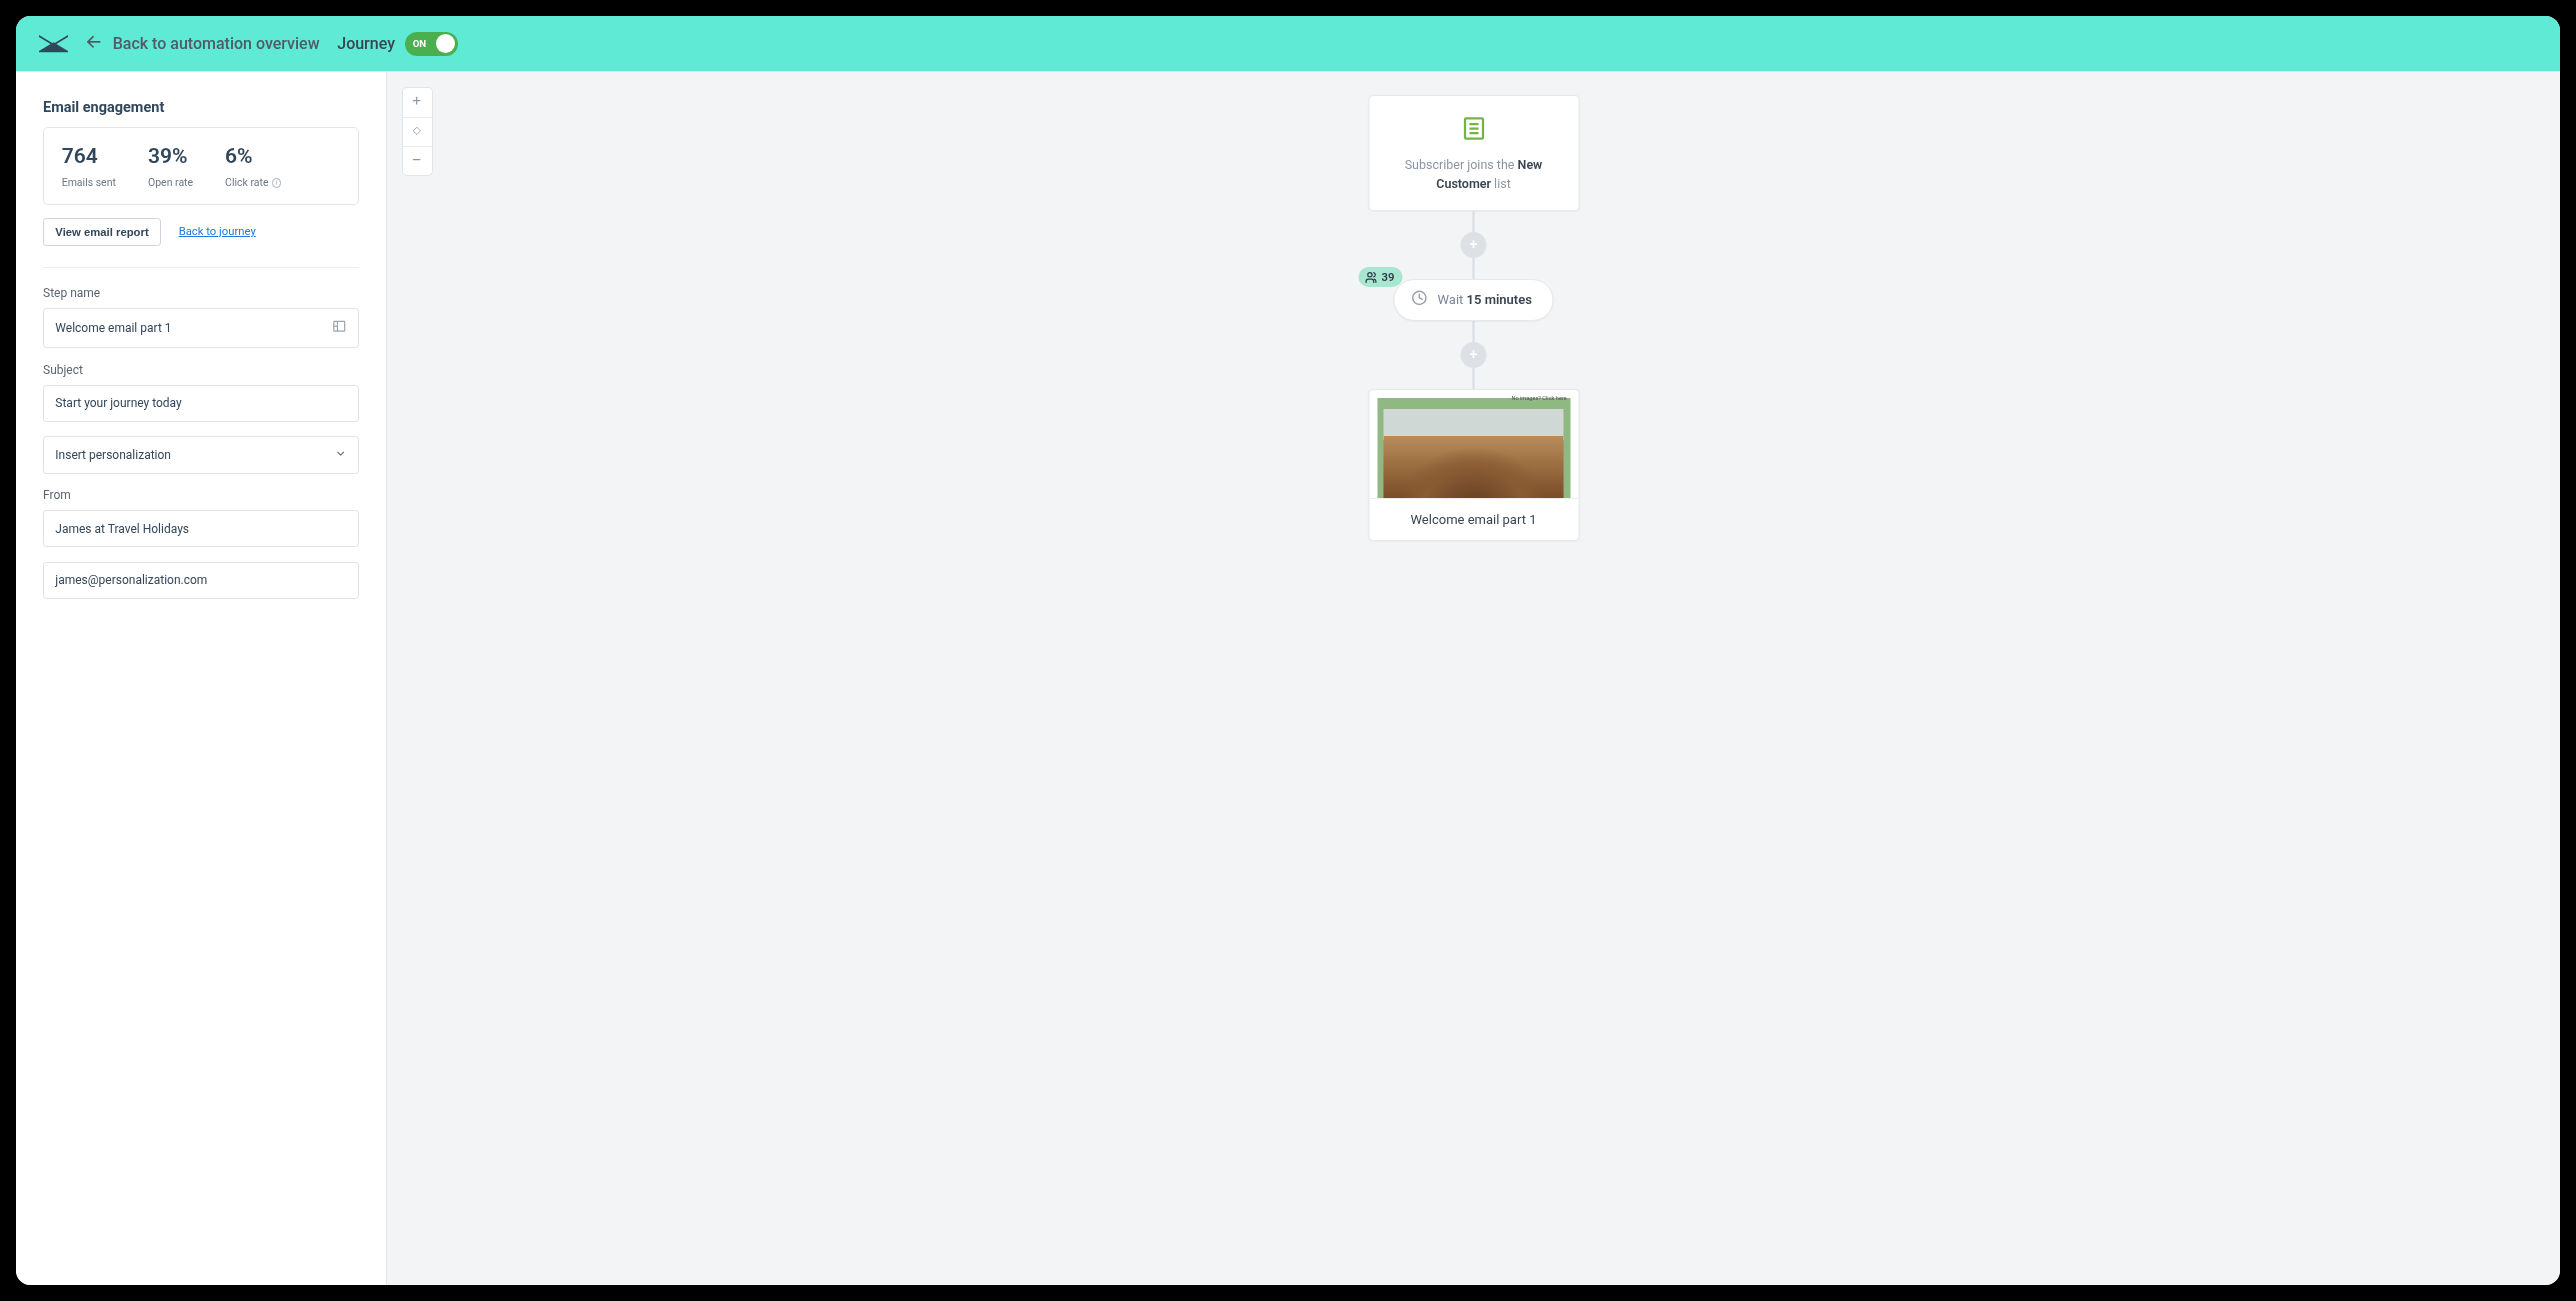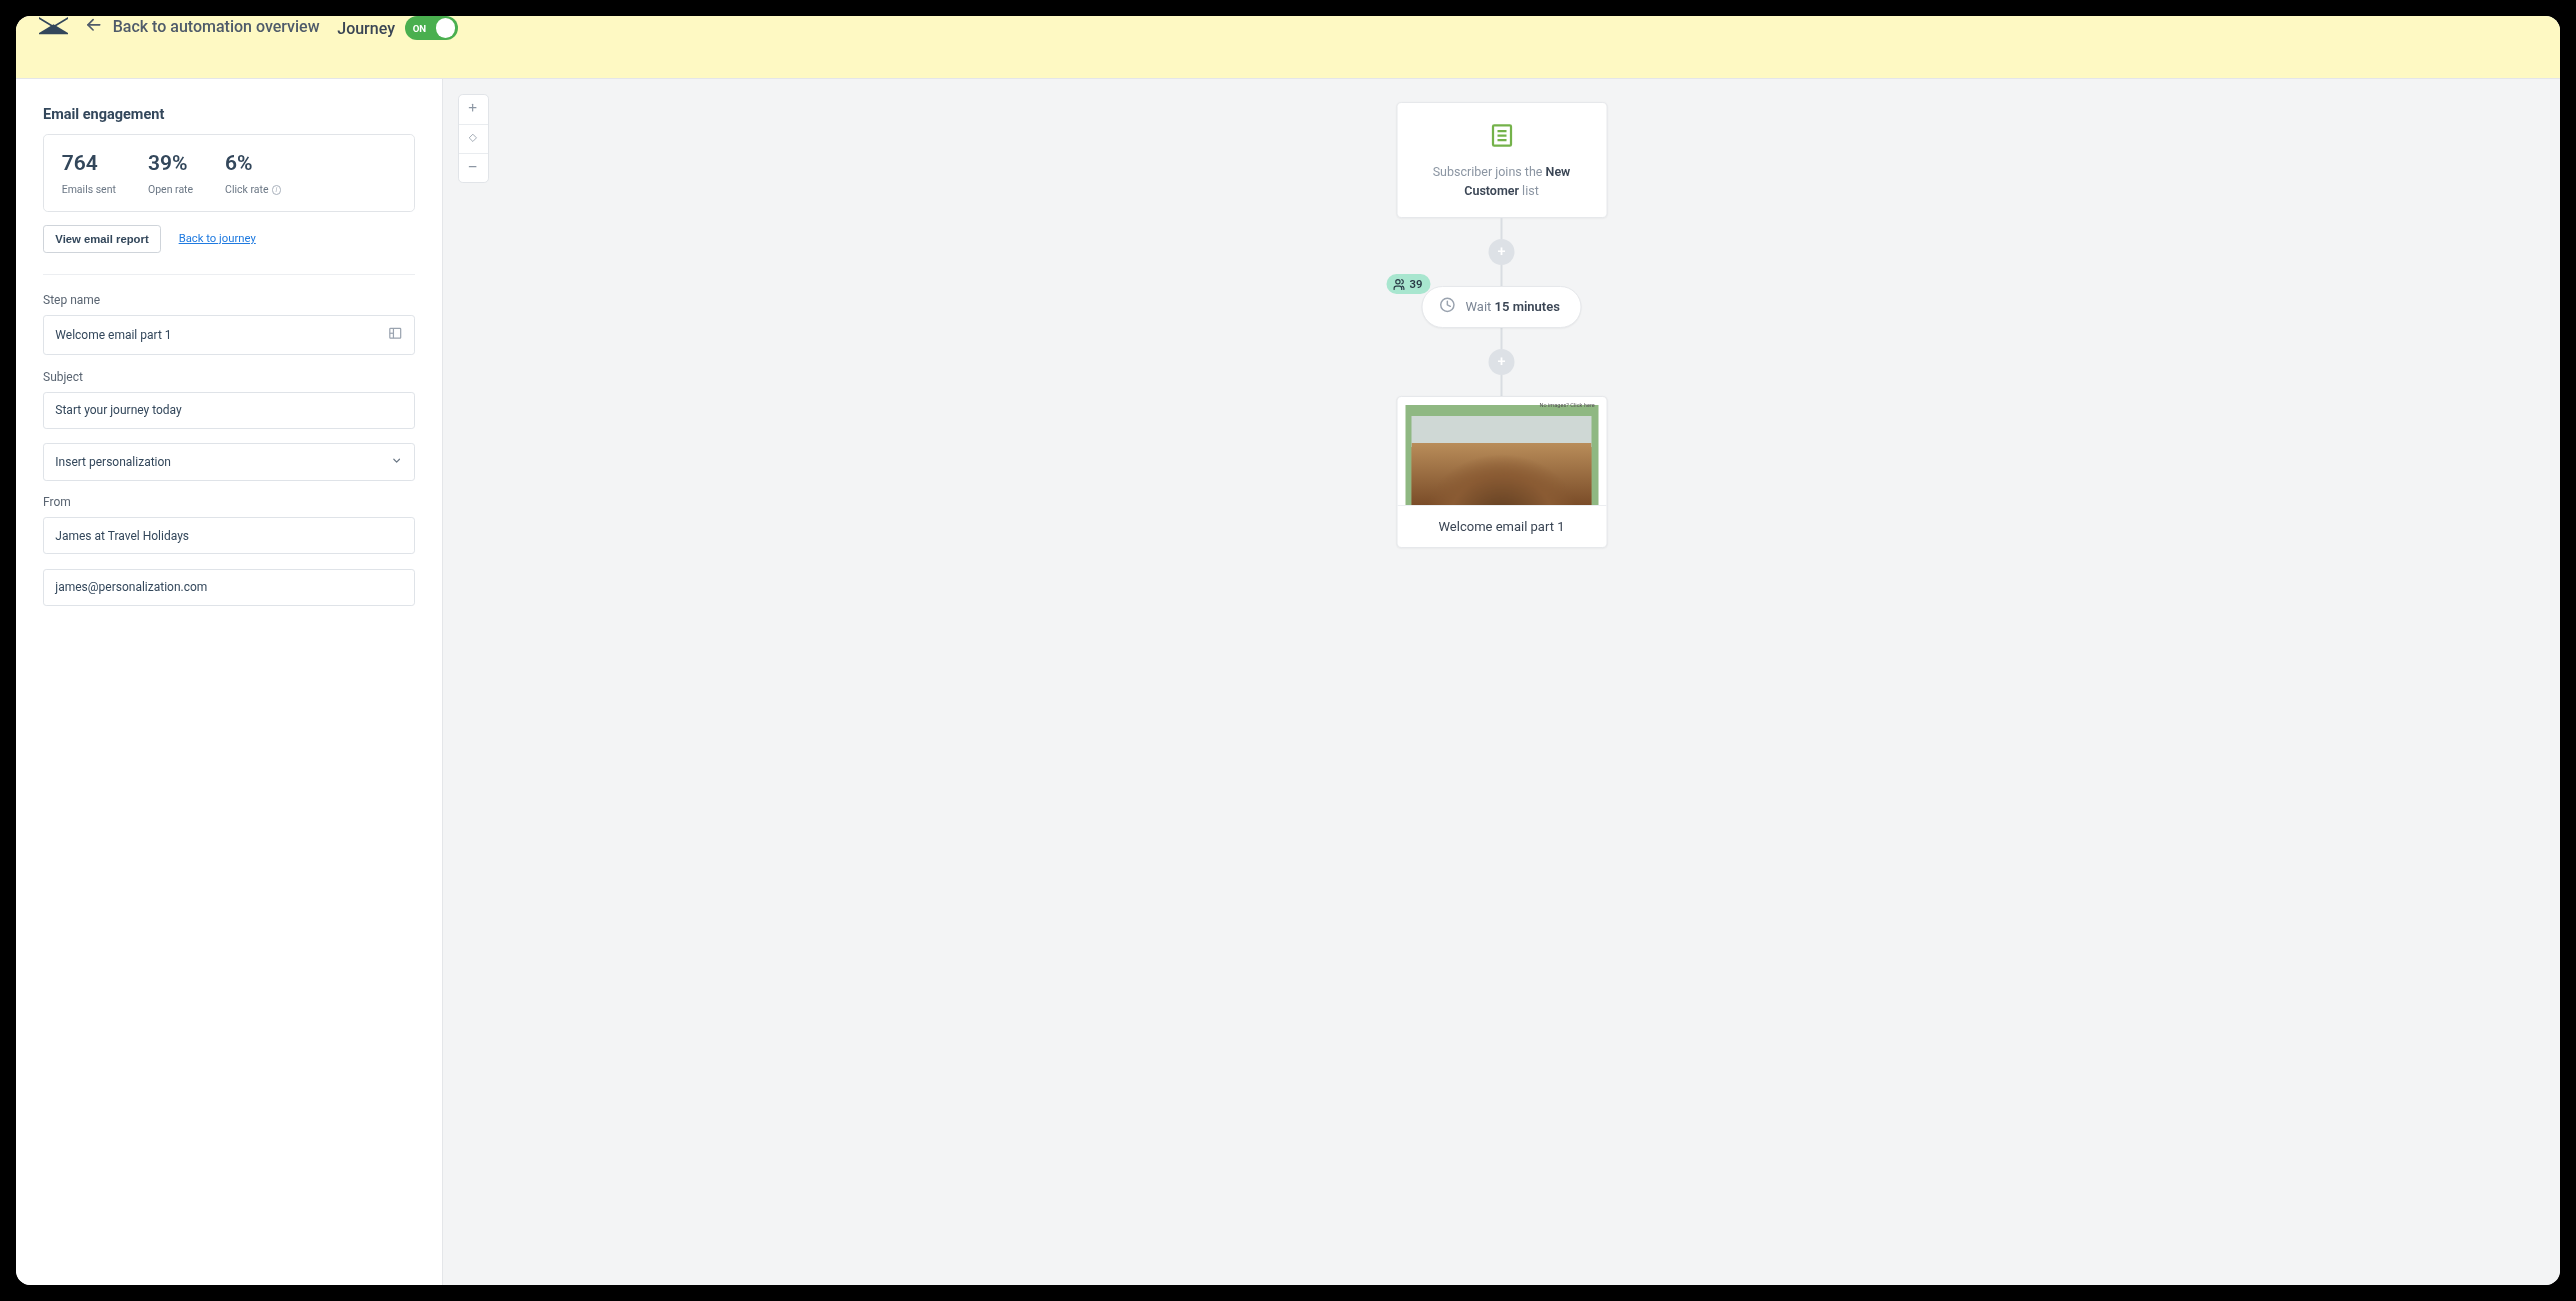--- a/index.html
+++ b/index.html
@@ -19,26 +19,26 @@
   .window {
     background: #f3f4f5;
     border-radius: 14.5px;
     overflow: hidden;
     height: 100%;
     display: flex;
     flex-direction: column;
     min-height: 612px;
   }
   .topbar {
-    background: #fef9c3;
+    background: #5eead4;
     border-bottom: 0.8px solid #e4e6e9;
     display: flex;
-    align-items: flex-start;
+    align-items: center;
     padding: 0 22.6px;
-    height: 63px;
+    height: 56px;
     gap: 17.7px;
   }
   .logo {
     width: 29px;
     height: 19.3px;
     color: #33475b;
     flex-shrink: 0;
   }
   .back-group {
     display: flex;
@@ -87,21 +87,21 @@
   }
 
   .body {
     flex: 1;
     display: flex;
     min-height: 0;
   }
 
   
   .sidebar {
-    width: 427px;
+    width: 371px;
     background: #fff;
     border-right: 0.8px solid #e4e6e9;
     padding: 27px 27px 0 27px;
     overflow: hidden;
   }
   .section-title {
     color: #33475b;
     font-size: 14.5px;
     font-weight: 700;
     margin-bottom: 11.3px;

